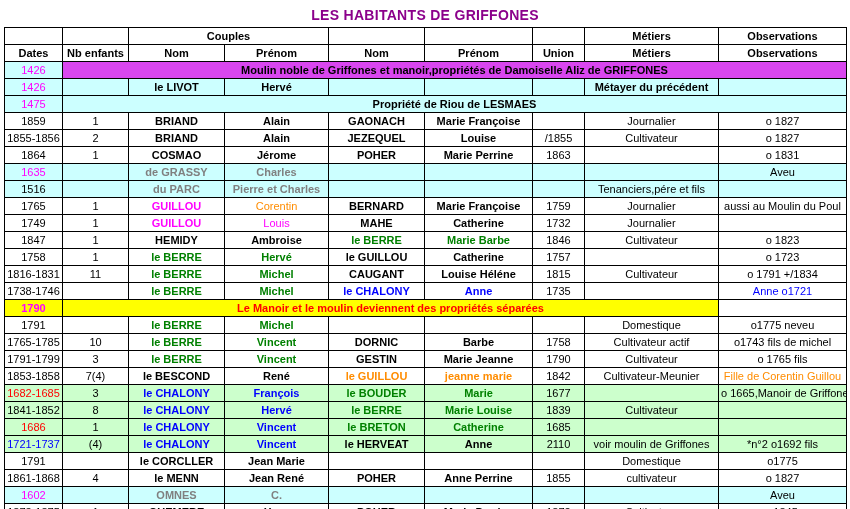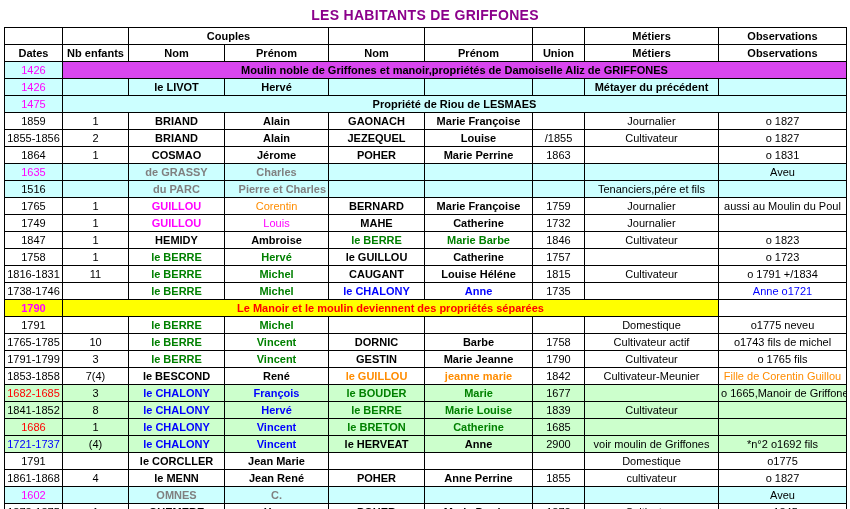--- a/index.html
+++ b/index.html
@@ -151,21 +151,21 @@
           <td></td>
           <td></td>
           <td></td>
           <td></td>
           <td>Aveu</td>
         </tr>
         <tr style="background: rgb(204, 255, 255);">
           <td>1516</td>
           <td></td>
           <td style="color: rgb(128, 128, 128); font-weight: bold;">du PARC</td>
-          <td style="color: rgb(128, 128, 128); font-weight: bold; text-align: right;">Pierre et Charles</td>
+          <td style="color: rgb(128, 128, 128); font-weight: bold;">Pierre et Charles</td>
           <td></td>
           <td></td>
           <td></td>
           <td>Tenanciers,pére et fils</td>
           <td></td>
         </tr>
         <tr style="background: rgb(255, 255, 255);">
           <td>1765</td>
           <td>1</td>
           <td style="color: rgb(255, 0, 255); font-weight: bold;">GUILLOU</td>
@@ -313,21 +313,21 @@
           <td></td>
           <td></td>
         </tr>
         <tr style="background: rgb(204, 255, 204);">
           <td style="color: rgb(0, 0, 255);">1721-1737</td>
           <td>(4)</td>
           <td style="color: rgb(0, 0, 255); font-weight: bold;">le CHALONY</td>
           <td style="color: rgb(0, 0, 255); font-weight: bold;">Vincent</td>
           <td style="font-weight: bold;">le HERVEAT</td>
           <td style="font-weight: bold;">Anne</td>
-          <td>2900</td>
+          <td>2110</td>
           <td>voir moulin de Griffones</td>
           <td>*n°2 o1692 fils</td>
         </tr>
         <tr style="background: rgb(255, 255, 255);">
           <td>1791</td>
           <td></td>
           <td style="font-weight: bold;">le CORCLLER</td>
           <td style="font-weight: bold;">Jean Marie</td>
           <td></td>
           <td></td>

